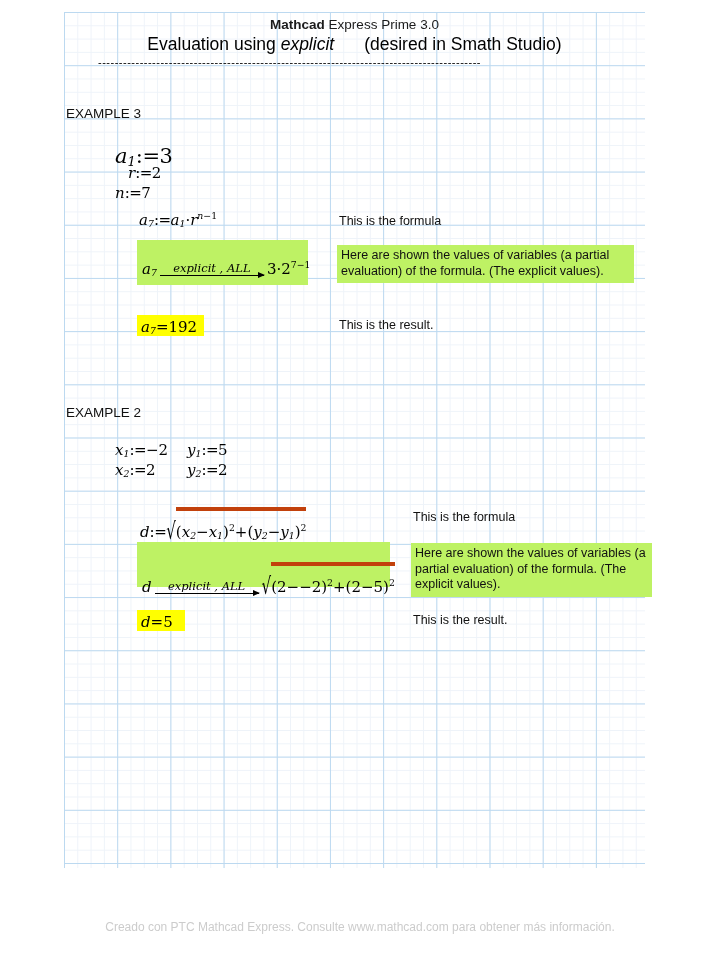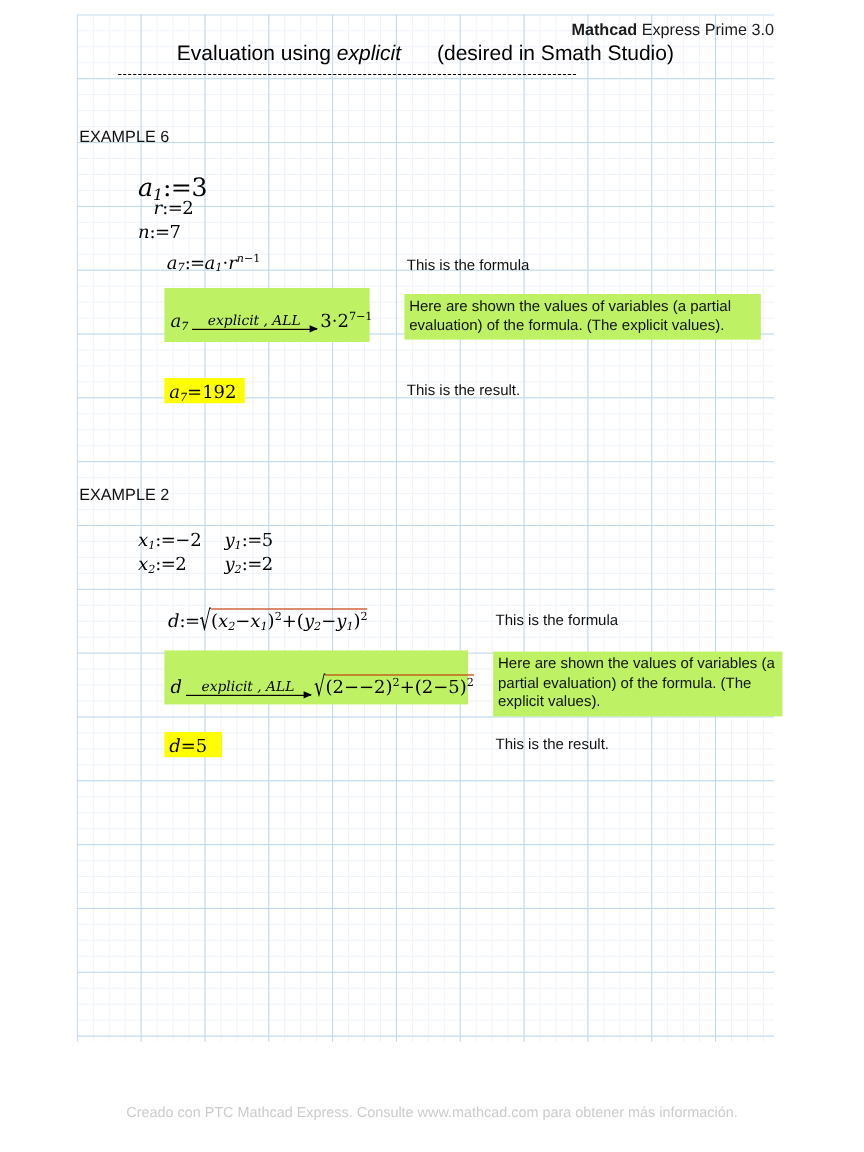--- a/index.html
+++ b/index.html
@@ -35,21 +35,21 @@
       13.3px 13.3px;
     background-position: 0 0, 0 0, 0 0, 0 0;
   }
 
   
   .abs { position: absolute; }
 
   
   #hdr-line1 {
     left: 64px; top: 17px; width: 581px;
-    text-align: right;
+    text-align: center;
     font-size: 13.5px;
     color: #1b1b1b;
     white-space: nowrap;
   }
   #hdr-line1 .strong { font-weight: bold; }
 
   #hdr-line2 {
     left: 64px; top: 34px; width: 581px;
     text-align: center;
     font-size: 17.5px;
@@ -106,22 +106,22 @@
   .radsign {
     font-style: normal;
     font-size: 1.0em;
     display: inline-block;
     transform: scaleY(1.55) translateY(-0.5px);
     transform-origin: center;
     margin-right: 1px;
   }
   .radbody {
     display: inline-block;
-    border-top: 1px solid #c2410c;
-    padding-top: 2px;
+    border-top: 4px solid #c2410c;
+    padding-top: 12px;
     margin-left: -1px;
   }
 
   
   .exparrow {
     display: inline-block;
     position: relative;
     vertical-align: middle;
     text-align: center;
     margin: 0 3px;
@@ -180,21 +180,21 @@
 <div class="abs" id="hdr-line1">
   <span class="strong">Mathcad</span><span> Express Prime 3.0</span>
 </div>
 
 <div class="abs" id="hdr-line2">
   <span>Evaluation using </span><span class="ital">explicit</span><span id="hdr-gap"></span><span>(desired in Smath Studio)</span>
 </div>
 
 <div class="abs" id="hdr-rule">--------------------------------------------------------------------------------------------</div>
 
-<div class="abs example-label" style="left:66px; top:106px;">EXAMPLE 6</div>
+<div class="abs example-label" style="left:66px; top:106px;">EXAMPLE 3</div>
 
 <div class="abs math" style="left:115px; top:146px; font-size:21px;">
   <span class="var">a</span><sub class="msub">1</sub><span class="assign">:=</span><span class="num">3</span>
 </div>
 <div class="abs math" style="left:128px; top:166px; font-size:15px;">
   <span class="var">r</span><span class="assign">:=</span><span class="num">2</span>
 </div>
 <div class="abs math" style="left:115px; top:186px; font-size:15px;">
   <span class="var">n</span><span class="assign">:=</span><span class="num">7</span>
 </div>

